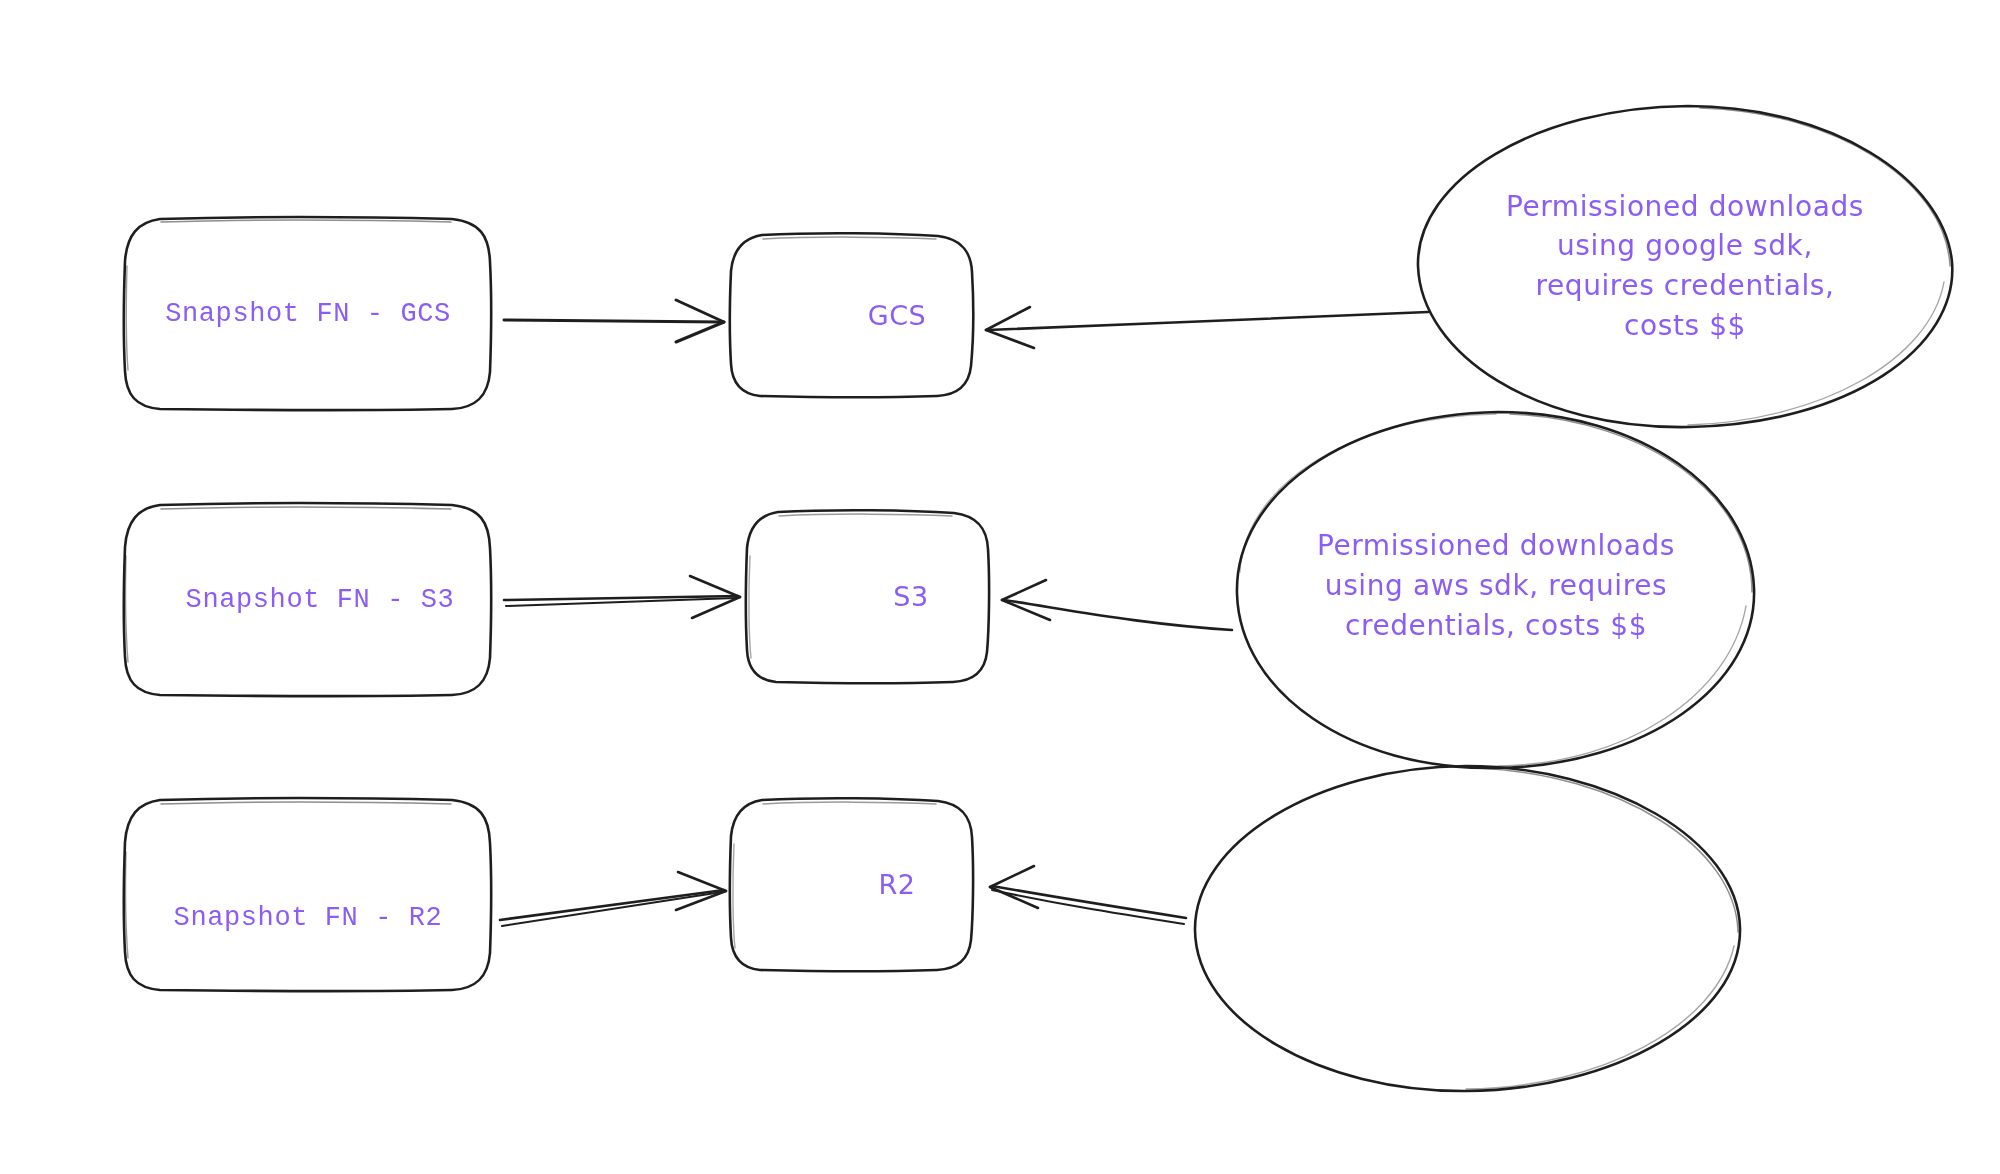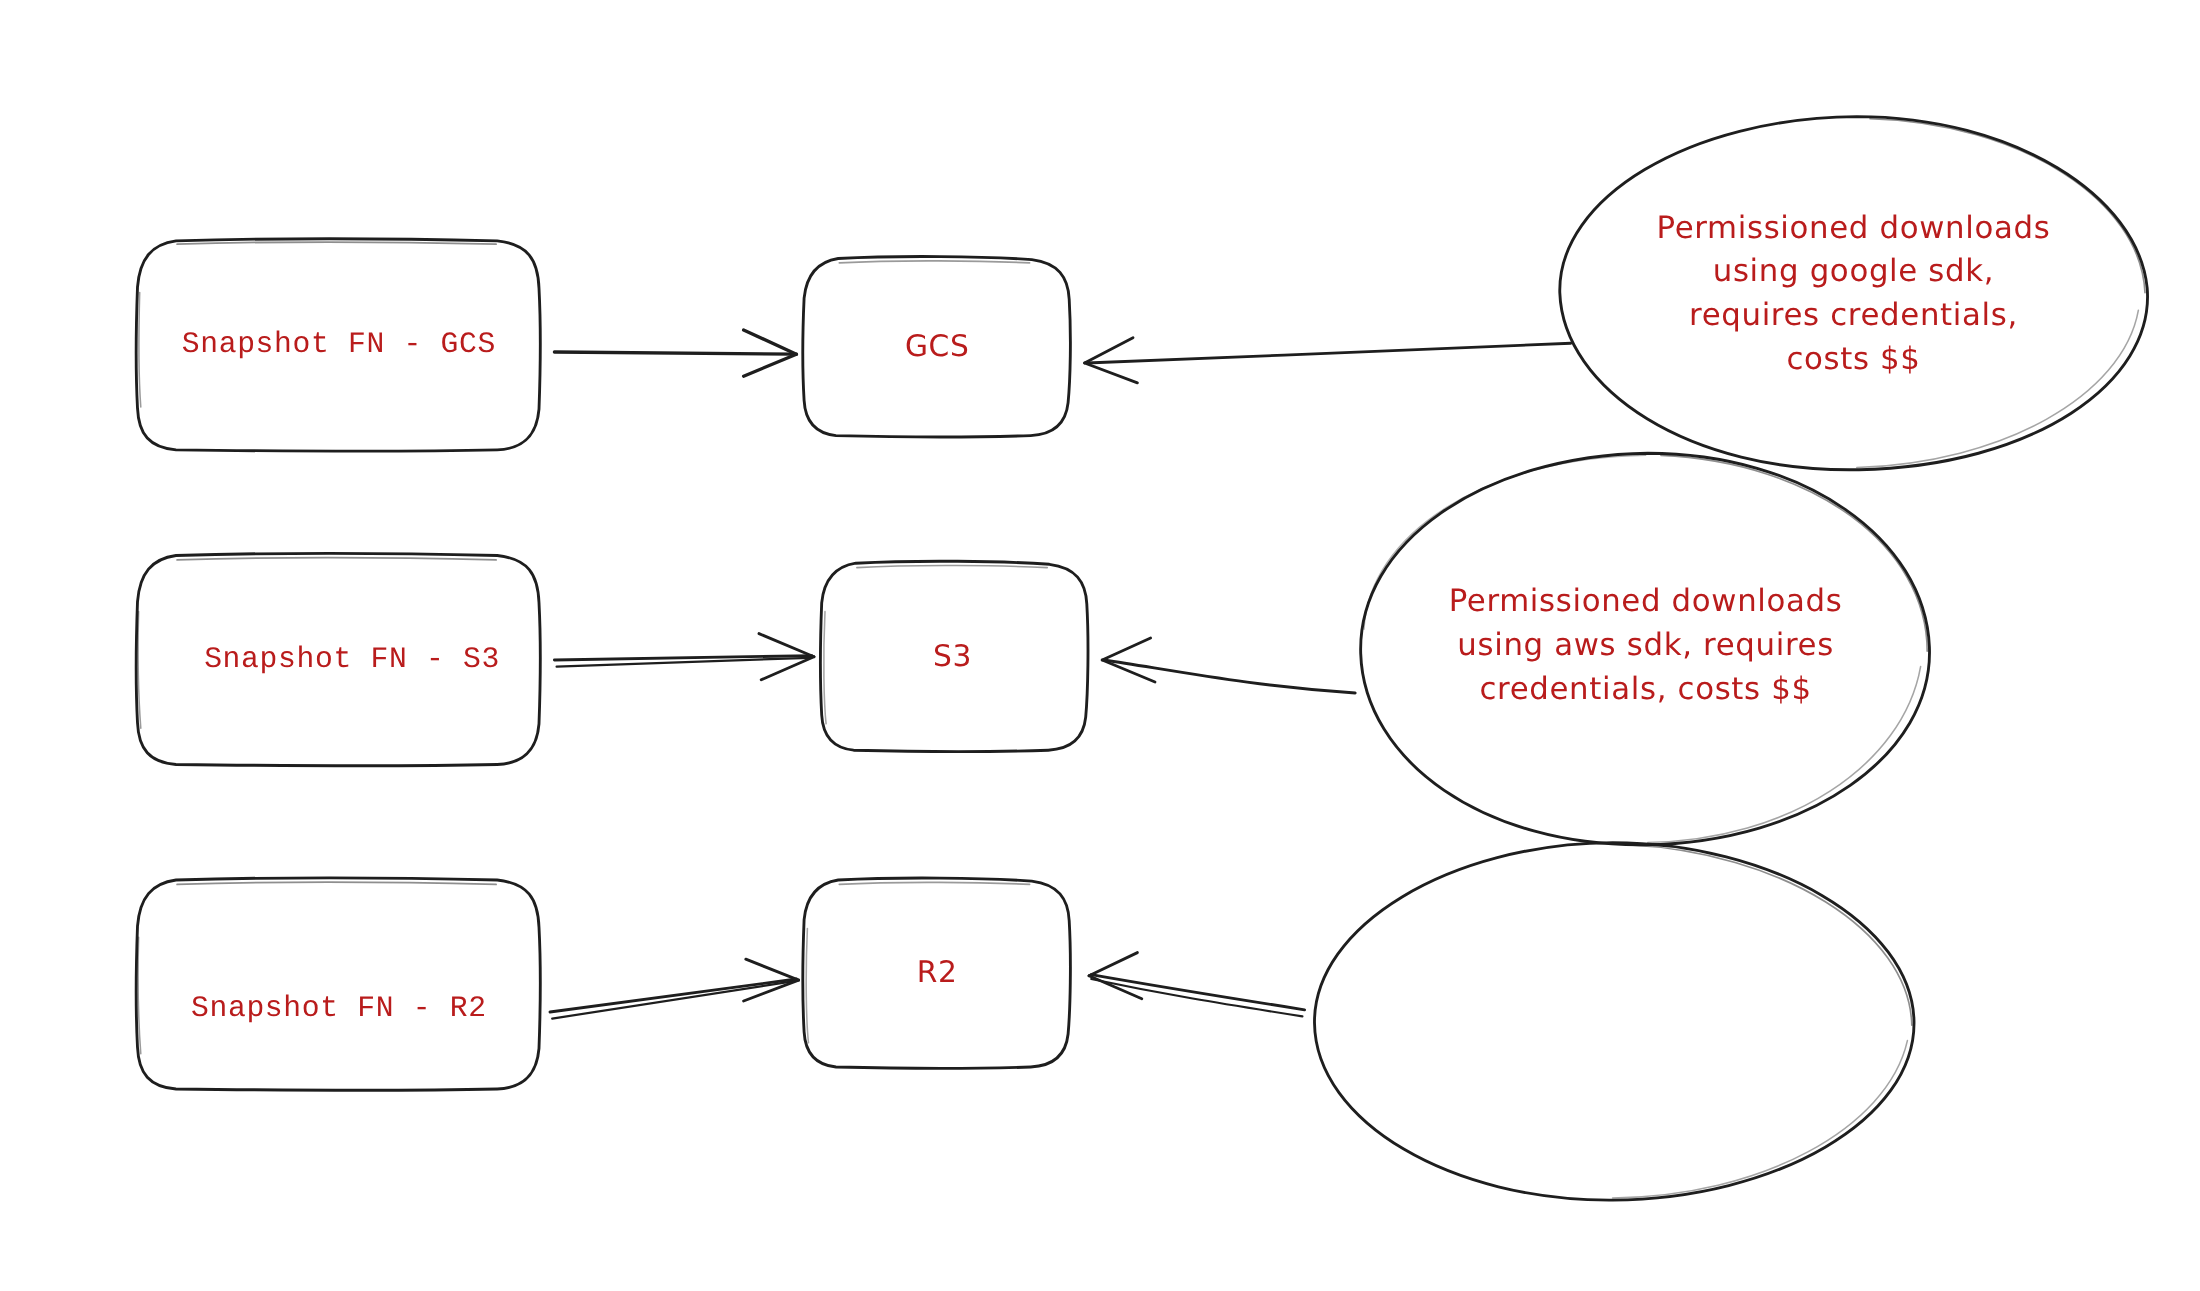--- a/index.html
+++ b/index.html
@@ -25,29 +25,29 @@
     left: 0;
     width: 2000px;
     height: 1174px;
   }
   .node-label {
     position: absolute;
     display: flex;
     align-items: center;
     justify-content: center;
     text-align: center;
-    color: #b91c1c;
+    color: #8b5cf6;
     font-family: "DejaVu Sans", sans-serif;
     letter-spacing: 0.6px;
     line-height: 1.42;
     white-space: pre-line;
     pointer-events: none;
   }
   .box-label { font-size: 27px; font-family: Liberation Mono, monospace; }
-  .target-label { font-size: 27px; }
+  .target-label { font-size: 27px; padding-left: 45px; }
   .note-label { font-size: 28px; }
 </style>
 </head>
 <body>
 
 <div id="canvas">
 
   <svg id="sketch" viewBox="0 0 2000 1174" xmlns="http://www.w3.org/2000/svg">
     <g fill="none" stroke="#1e1e1e" stroke-width="2.6" stroke-linecap="round" stroke-linejoin="round">
 

